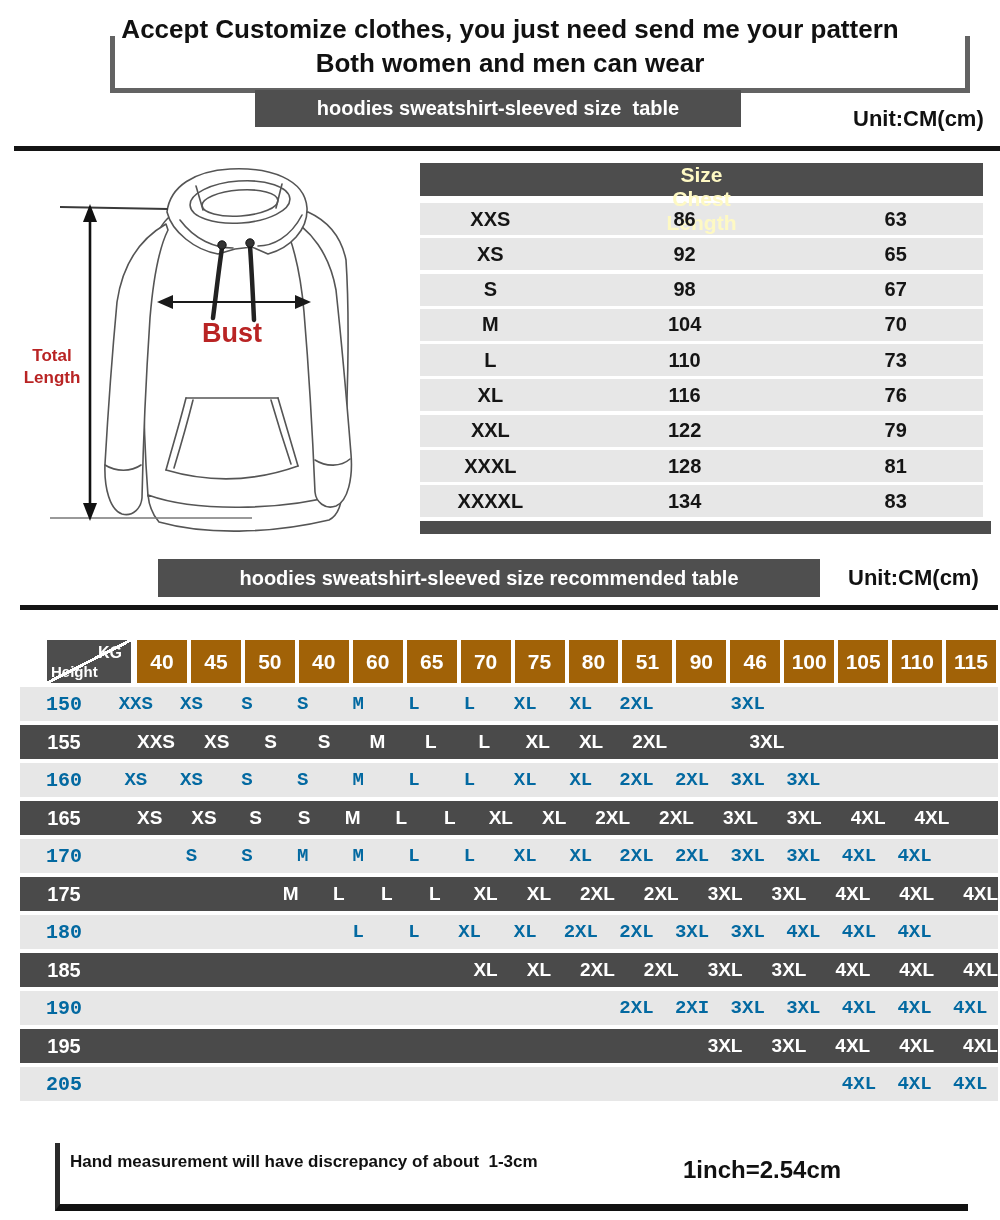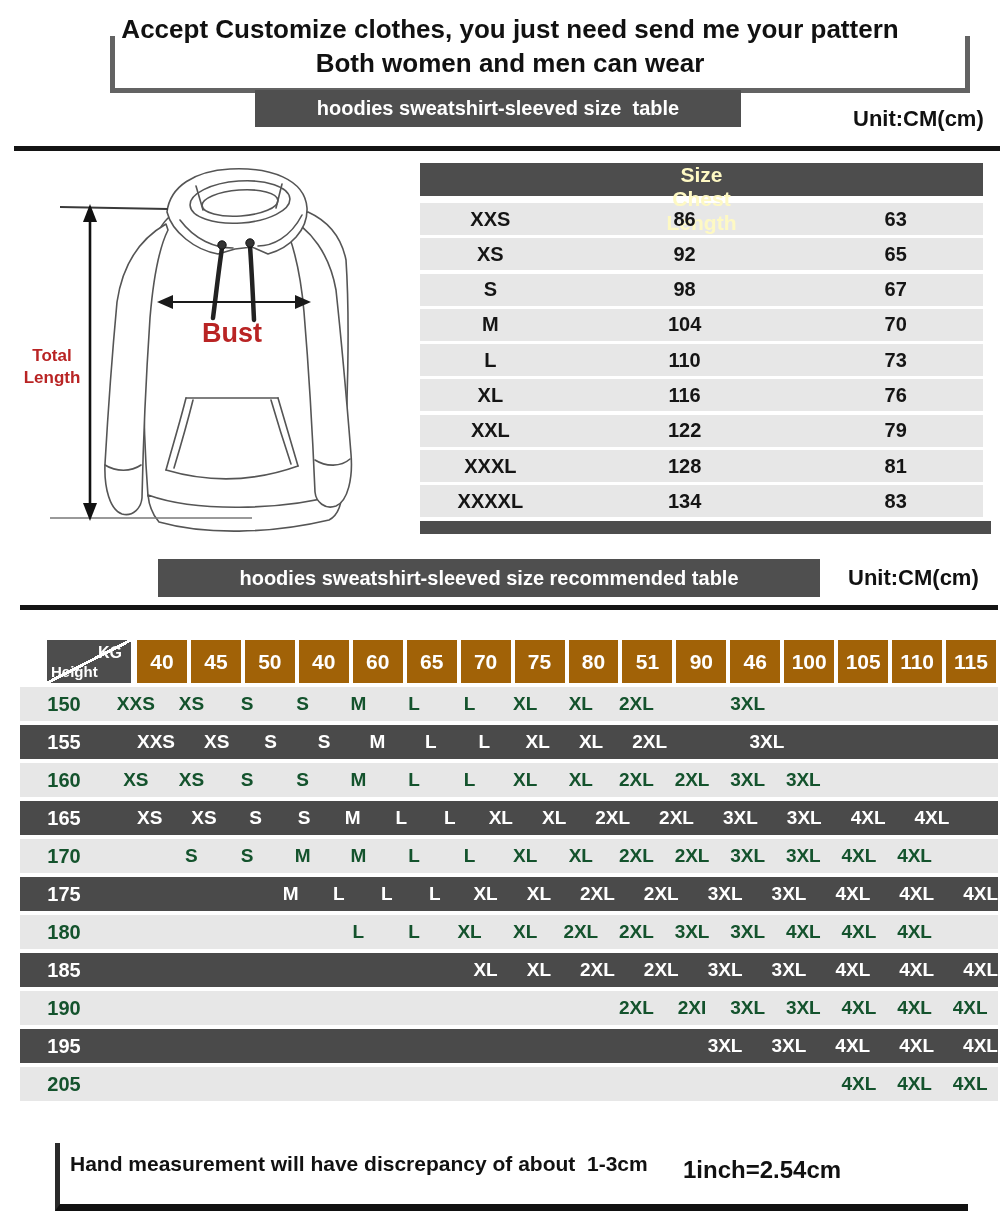--- a/index.html
+++ b/index.html
@@ -44,29 +44,29 @@
   .t2-corner{width:88px;position:relative;margin-left:27px;}
   .t2-corner-inner{position:absolute;left:0;top:0;right:4px;bottom:0;background:#4d4d4d;
       background-image:linear-gradient(to bottom right,rgba(0,0,0,0) calc(50% - 1.5px),
       #fff calc(50% - 1.5px),#fff calc(50% + 1.5px),rgba(0,0,0,0) calc(50% + 1.5px));}
   .t2-corner-inner .kg{position:absolute;top:4px;right:9px;color:#fff;font-size:16px;}
   .t2-corner-inner .hgt{position:absolute;bottom:3px;left:4px;color:#fff;font-size:15px;}
   .t2-hcell{flex:1;position:relative;}
   .t2-hcell-inner{position:absolute;left:2px;right:2px;top:0;bottom:0;background:#a16207;
       color:#fff;display:flex;align-items:center;justify-content:center;font-size:21px;}
   .t2-row{display:flex;height:34px;margin-top:4px;align-items:center;font-size:19px;}
-  .t2-row.light{background:#e7e7e7;color:#14532d;}
+  .t2-row.light{background:#e7e7e7;color:#0369a1;font-family:Liberation Mono, monospace;}
   .t2-row.dark{background:#4a4a4a;color:#fff;gap:29px;}
   .t2-label{width:88px;text-align:center;font-size:20px;}
   .t2-cell{flex:1;text-align:center;}
 
   
   .note-bracket{position:absolute;left:55px;top:1143px;width:908px;height:61px;
       border-left:5px solid #2a2a2a;border-bottom:7px solid #111;}
-  .note-text{position:absolute;left:70px;top:1152px;font-size:21px;white-space:pre;}
+  .note-text{position:absolute;left:70px;top:1152px;font-size:17px;white-space:pre;}
   .inch-text{position:absolute;left:683px;top:1156px;font-size:24px;}
 </style>
 </head>
 <body>
 
 <div class="page">
 
   <div class="title-bracket"></div>
   <div class="main-title">
     <div>Accept Customize clothes, you just need send me your pattern</div>

